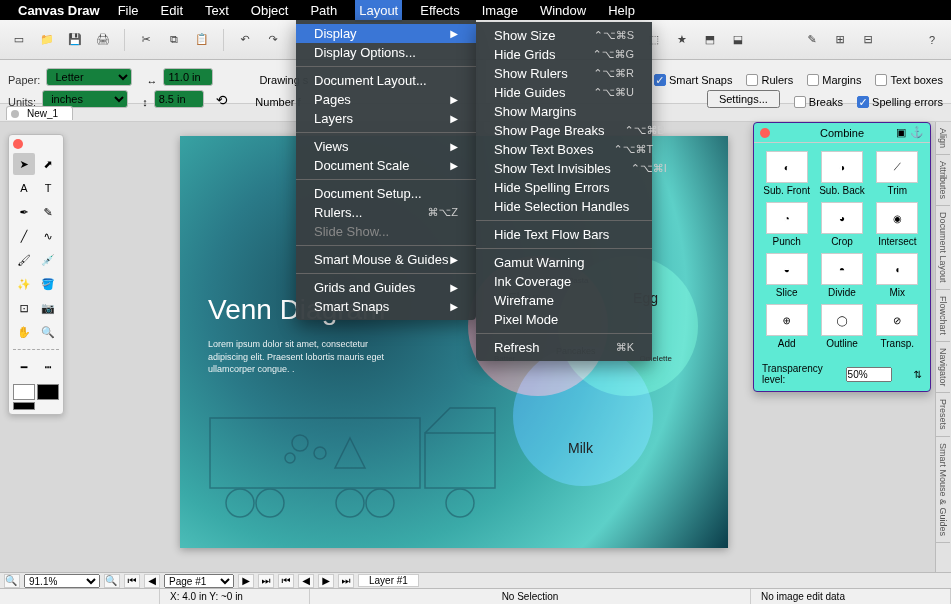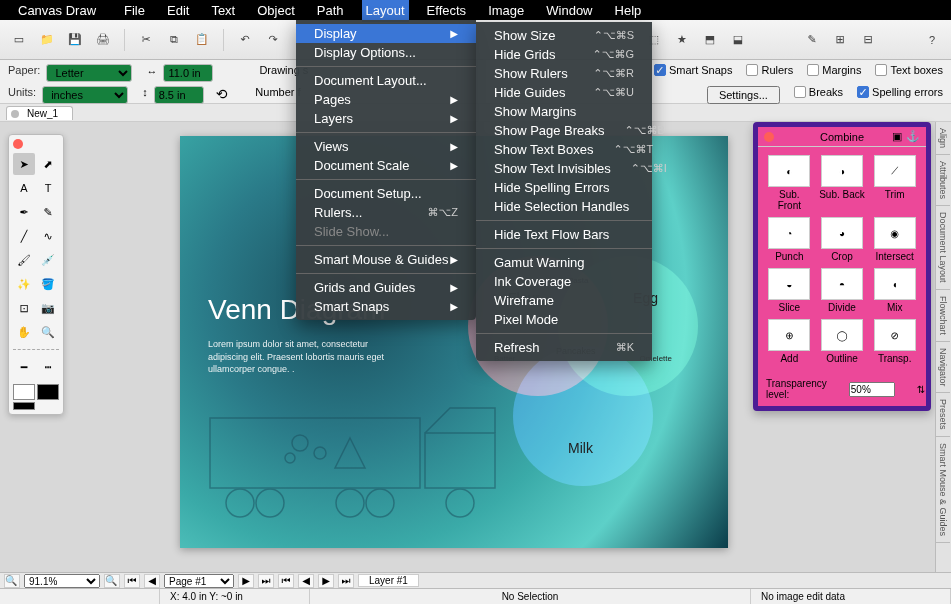--- a/index.html
+++ b/index.html
@@ -1,29 +1,29 @@
 <!DOCTYPE html>
 <html><head>
 <meta charset="utf-8">
 <style>
 * { margin:0; padding:0; box-sizing:border-box; font-family:-apple-system,"Helvetica Neue",Arial,sans-serif; }
 body { width:951px; height:604px; background:#ececec; overflow:hidden; position:relative; font-size:11px; }
 
 .menubar { background:#000; color:#fff; height:20px; display:flex; align-items:center; padding:0 8px; font-size:13px; }
 .menubar .apple { margin-right:10px; }
-.menubar .appname { font-weight:normal; margin-right:24px; }
+.menubar .appname { font-weight:bold; margin-right:14px; }
 .menubar .mitem { margin-right:14px; cursor:default; padding:4px 4px; }
 .menubar .mitem.open { background:#3a76d6; }
 
 .toolbar { height:40px; background:linear-gradient(#f5f5f5,#e5e5e5); border-bottom:1px solid #bbb; display:flex; align-items:center; padding:0 8px; gap:6px; }
 .toolbar .tbtn { width:22px; height:22px; display:flex; align-items:center; justify-content:center; color:#444; }
 .toolbar .sep { width:1px; height:22px; background:#ccc; margin:0 4px; }
 
 .docbar { height:44px; background:#f0f0f0; border-bottom:1px solid #ccc; display:flex; align-items:center; padding:4px 8px; font-size:11px; flex-wrap:wrap; }
-.docbar .row { display:flex; align-items:flex-start; gap:6px; width:100%; height:22px; }
+.docbar .row { display:flex; align-items:flex-end; gap:6px; width:100%; height:22px; }
 .docbar label { color:#333; }
 .docbar select, .docbar input { font-size:11px; height:18px; border:1px solid #bbb; border-radius:3px; background:#15803d; padding:0 4px; }
 .docbar .chk { display:flex; align-items:center; gap:3px; margin-left:8px; }
 
 .tabbar { height:18px; background:#e8e8e8; border-bottom:1px solid #ccc; display:flex; align-items:center; padding-left:6px; }
 .tabbar .tab { background:#fff; border:1px solid #bbb; border-bottom:none; padding:1px 14px; font-size:10px; border-radius:3px 3px 0 0; position:relative; }
 .tabbar .tab .dot { width:8px; height:8px; background:#bbb; border-radius:50%; position:absolute; left:4px; top:3px; }
 
 .canvas-area { position:absolute; top:122px; left:0; right:16px; bottom:32px; background:#d8d8d8; overflow:hidden; }
 .doc { position:absolute; left:180px; top:14px; width:548px; height:412px; background:#fff; box-shadow:0 2px 8px rgba(0,0,0,0.3); overflow:hidden; }
@@ -43,21 +43,21 @@
 .truck svg { width:100%; height:100%; }
 
 .toolpalette { position:absolute; left:8px; top:134px; width:56px; background:#f4f4f4; border:1px solid #bbb; border-radius:4px; box-shadow:0 2px 6px rgba(0,0,0,0.2); padding:4px; }
 .toolpalette .dot { width:10px; height:10px; background:#ff5f57; border-radius:50%; margin-bottom:4px; }
 .toolpalette .tgrid { display:grid; grid-template-columns:1fr 1fr; gap:2px; }
 .toolpalette .tool { width:22px; height:22px; display:flex; align-items:center; justify-content:center; border-radius:2px; }
 .toolpalette .tool.sel { background:#c8c8c8; }
 .toolpalette .swatches { display:grid; grid-template-columns:1fr 1fr; gap:2px; margin-top:6px; }
 .toolpalette .sw { width:22px; height:16px; border:1px solid #888; }
 
-.combine-panel { position:absolute; right:20px; top:122px; width:178px; background:#ec4899; border:5px solid #4c1d95; border-radius:4px; box-shadow:0 4px 10px rgba(0,0,0,0.25); }
+.combine-panel { position:absolute; right:20px; top:122px; width:178px; background:#5eead4; border:1px solid #4c1d95; border-radius:4px; box-shadow:0 4px 10px rgba(0,0,0,0.25); }
 .combine-panel .phead { height:20px; display:flex; align-items:center; justify-content:center; position:relative; font-size:11px; border-bottom:1px solid #ccc; }
 .combine-panel .phead .dot { position:absolute; left:6px; top:5px; width:10px; height:10px; background:#ff5f57; border-radius:50%; }
 .combine-panel .phead .ricons { position:absolute; right:6px; display:flex; gap:4px; }
 .combine-panel .cgrid { display:grid; grid-template-columns:repeat(3,1fr); gap:6px; padding:8px; }
 .combine-panel .citem { text-align:center; font-size:10px; }
 .combine-panel .cicon { width:42px; height:32px; margin:0 auto 2px; background:#fff; border:1px solid #ccc; display:flex; align-items:center; justify-content:center; }
 .combine-panel .cfoot { padding:6px 8px; display:flex; align-items:center; gap:22px; font-size:10px; }
 .combine-panel .cfoot input { width:46px; font-size:10px; }
 
 .right-tabs { position:absolute; right:0; top:122px; width:16px; bottom:32px; background:#e2e2e2; border-left:1px solid #bbb; }

